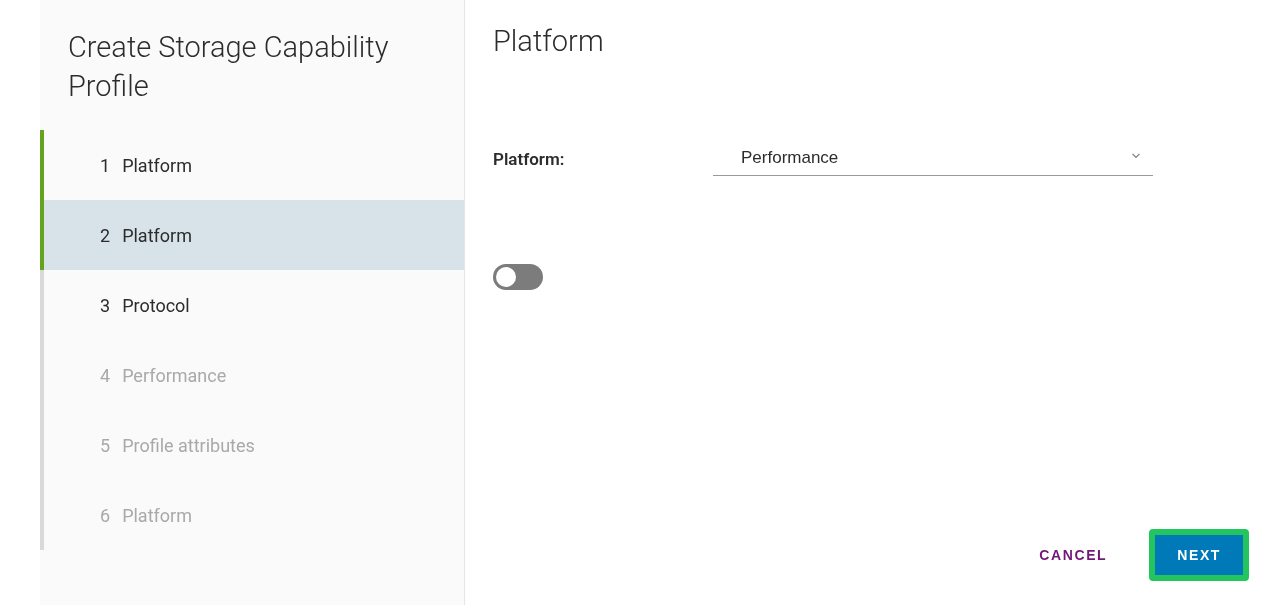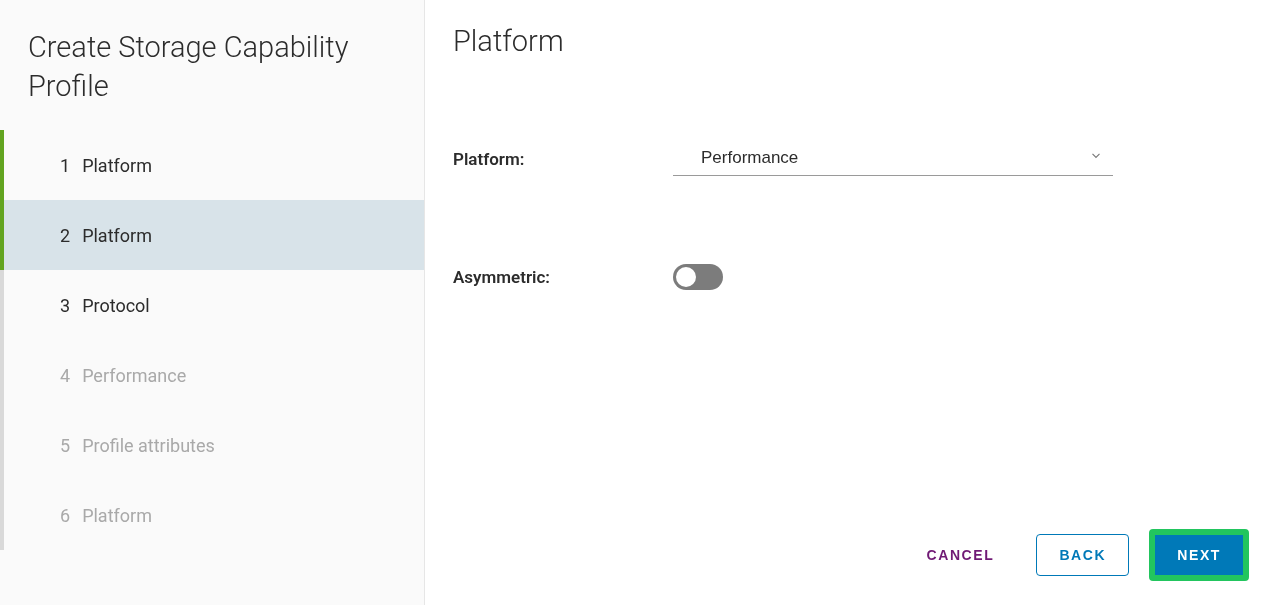--- a/index.html
+++ b/index.html
@@ -8,20 +8,21 @@
     height: 605px;
     font-family: -apple-system, BlinkMacSystemFont, "Segoe UI", Roboto, "Helvetica Neue", Arial, sans-serif;
     color: #1b1f23;
     background: #ffffff;
     overflow: hidden;
   }
   .wizard {
     display: flex;
     width: 100%;
     height: 100%;
+    padding-left: 40px;
   }
   .sidebar {
     width: 425px;
     background: #fafafa;
     border-right: 1px solid #e6e6e6;
     padding: 28px 0 0 0;
     display: flex;
     flex-direction: column;
   }
   .sidebar-title {
@@ -215,26 +216,24 @@
         </select>
         <span class="chevron">
           <svg width="14" height="14" viewBox="0 0 24 24" fill="none" stroke="currentColor" stroke-width="2">
             <polyline points="6 9 12 15 18 9"></polyline>
           </svg>
         </span>
       </div>
     </div>
 
     <div class="form-row">
-      <label class="form-label">Asymmetric:</label>
       <div class="toggle" role="switch" aria-checked="false">
         <div class="knob"></div>
       </div>
     </div>
 
     <div class="footer">
       <button class="btn btn-cancel">CANCEL</button>
-      <button class="btn btn-back">BACK</button>
       <button class="btn btn-next">NEXT</button>
     </div>
   </main>
 
 </div>
 
 </body></html>

